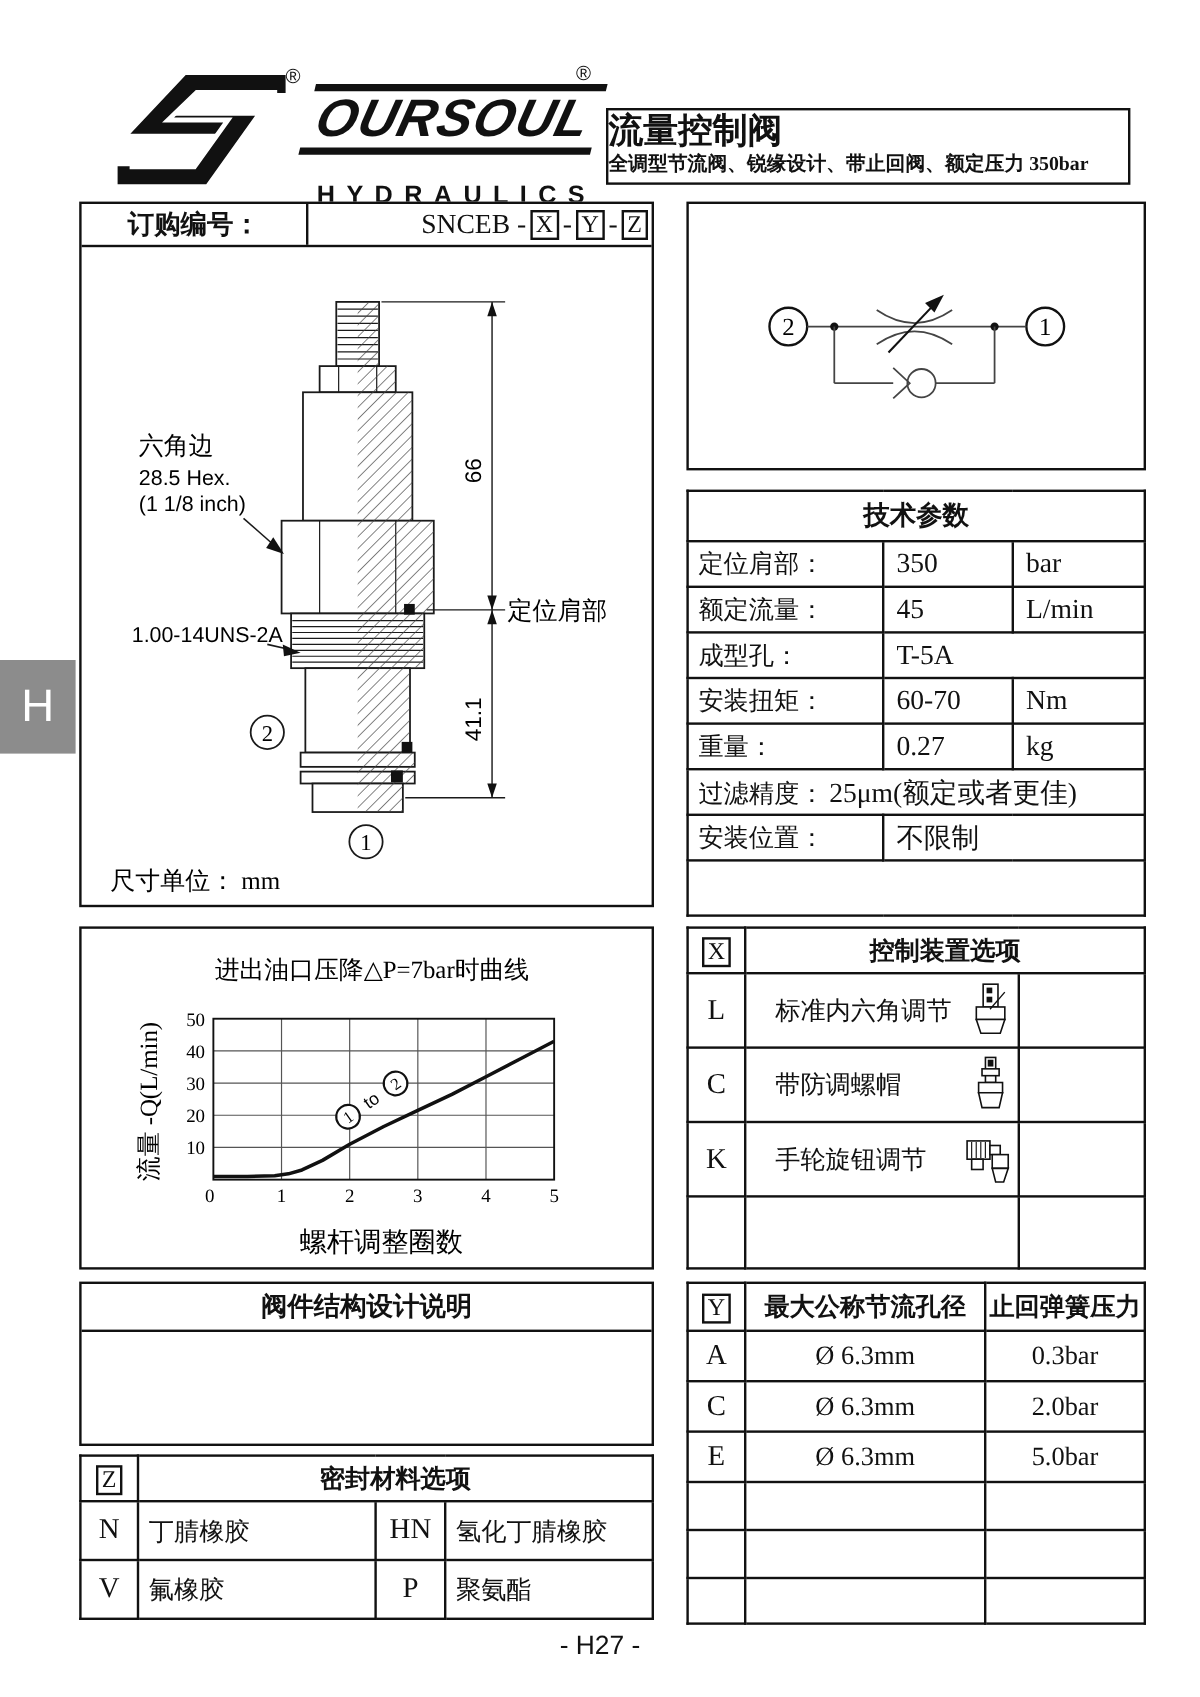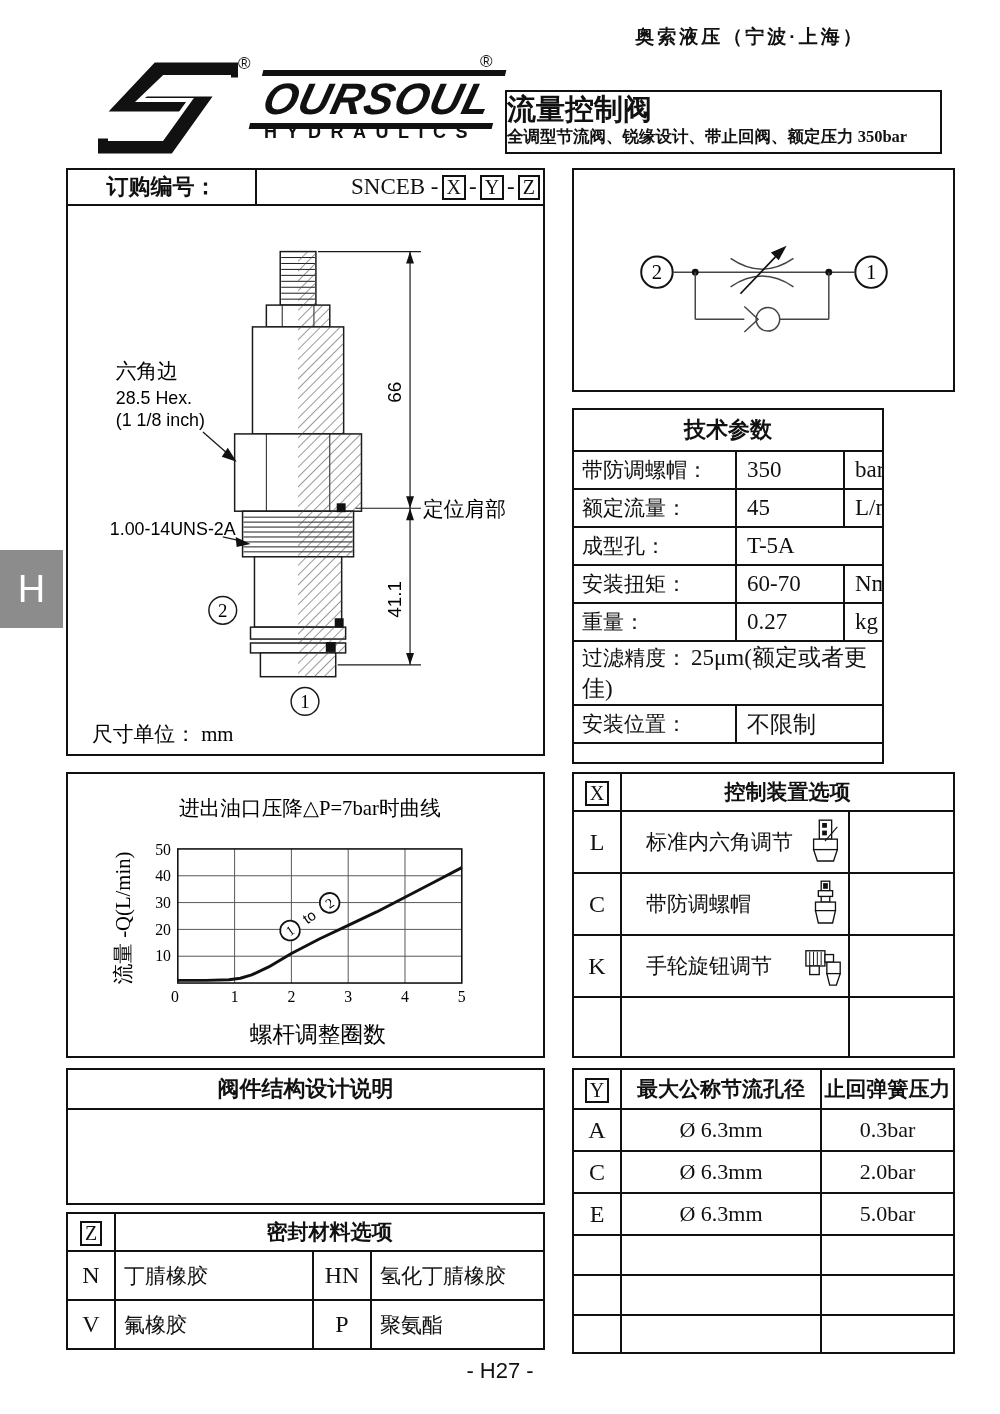--- a/index.html
+++ b/index.html
@@ -4,21 +4,21 @@
 <style>
   html,body{margin:0;padding:0;background:#ffffff;}
   body{width:1000px;height:1414px;position:relative;font-family:"Liberation Serif","DejaVu Serif",serif;color:#111;}
   .abs{position:absolute;}
   .box{border:2px solid #111;box-sizing:border-box;background:#fff;}
   table{border-collapse:collapse;table-layout:fixed;width:100%;height:100%;}
   td{border:2px solid #111;padding:0;overflow:hidden;}
   
   .brandwrap{left:88px;top:58px;width:430px;height:110px;}
   .wordmark{position:absolute;left:168px;top:12px;transform:skewX(-14deg);border-top:6px solid #111;border-bottom:6px solid #111;padding:1px 8px 2px 8px;font-family:"Liberation Sans","DejaVu Sans",sans-serif;font-weight:bold;font-style:italic;font-size:44px;letter-spacing:1px;line-height:1.0;}
-  .hydr{position:absolute;left:176px;top:64px;font-family:"Liberation Sans","DejaVu Sans",sans-serif;font-weight:bold;font-size:18px;letter-spacing:9.5px;}
+  .hydr{position:absolute;left:176px;top:93px;font-family:"Liberation Sans","DejaVu Sans",sans-serif;font-weight:bold;font-size:21px;letter-spacing:9.5px;}
   .reg1{position:absolute;left:150px;top:-4px;font-size:17px;font-family:"Liberation Sans",sans-serif;}
   .reg2{position:absolute;left:392px;top:-6px;font-size:17px;font-family:"Liberation Sans",sans-serif;}
   .hright{left:560px;top:24px;width:380px;text-align:center;font-family:"Liberation Sans","DejaVu Sans",sans-serif;}
   .hright .cn{font-size:19px;font-weight:bold;letter-spacing:3px;}
   .hright .url{font-size:20px;margin-top:3px;}
   .titlebox{left:505px;top:90px;width:437px;height:64px;}
   .titlebox .t1{font-size:29px;font-weight:bold;line-height:1.15;margin-top:1px;}
   .titlebox .t2{font-size:16.5px;font-weight:bold;}
   
   .orderbox{left:66px;top:168px;width:479px;height:588px;}
@@ -26,21 +26,21 @@
   .ordhead .c1{width:187px;border-right:2px solid #111;display:flex;align-items:center;justify-content:center;font-size:22px;font-weight:bold;}
   .ordhead .c2{flex:1;display:flex;align-items:center;justify-content:flex-end;font-size:23px;}
   .codebox{display:inline-block;border:2px solid #111;padding:0 3px;margin:0 3px;font-size:20px;line-height:1.05;}
   
   .chartbox{left:66px;top:772px;width:479px;height:286px;}
   
   .designbox{left:66px;top:1068px;width:479px;height:137px;}
   .designbox .hd{height:38px;border-bottom:2px solid #111;display:flex;align-items:center;justify-content:center;font-size:22px;font-weight:bold;}
   
   .symbolbox{left:572px;top:168px;width:383px;height:224px;}
-  .techbox{left:572px;top:408px;width:312px;height:356px;}
+  .techbox{left:572px;top:408px;width:383px;height:356px;}
   .xbox{left:572px;top:772px;width:383px;height:286px;}
   .ybox{left:572px;top:1068px;width:383px;height:286px;}
   .zbox{left:66px;top:1212px;width:479px;height:138px;}
   .tech td{font-size:21px;}
   .tech .lab{padding-left:8px;}
   .tech .val,.tech .unit{font-size:23px;padding-left:10px;font-family:"Liberation Serif",serif;}
   .tech .hd{text-align:center;font-size:22px;font-weight:bold;}
   .codecell{text-align:center;font-size:24px;}
   .cellhd{text-align:center;font-size:21px;font-weight:bold;}
   .xlabel-cell{display:flex;align-items:center;}
@@ -61,21 +61,20 @@
     <path d="M 150,12 L 70,12 L 38,46 L 110,46 L 80,88 L 10,88" fill="none" stroke="#111" stroke-width="15"></path>
     <path d="M 143,19 L 76,19 L 52,42 L 102,42 L 74,81 L 20,81" fill="none" stroke="#fff" stroke-width="4"></path>
   </svg>
   <span class="reg1">®</span>
   <div class="wordmark">OURSOUL</div>
   <span class="reg2">®</span>
   <div class="hydr">HYDRAULICS</div>
 </div>
 
 <div class="abs hright">
-  <div class="cn">奥索液压（宁波·上海）</div>
 </div>
 
 <div class="abs box titlebox">
   <div class="t1">流量控制阀</div>
   <div class="t2">全调型节流阀、锐缘设计、带止回阀、额定压力 350bar</div>
 </div>
 
 <div class="abs box orderbox">
   <div class="ordhead">
     <div class="c1">订购编号：</div>
@@ -176,21 +175,21 @@
     <colgroup>
         <col style="width:163px">
         <col style="width:108px">
         <col>
       </colgroup>
     <tbody>
         <tr style="height:42px">
           <td colspan="3" class="hd">技术参数</td>
         </tr>
     <tr style="height:38px">
-      <td class="lab">带防调螺帽：</td>
+      <td class="lab">定位肩部：</td>
       <td class="val">350</td>
       <td class="unit">bar</td>
     </tr>
     <tr style="height:38px">
       <td class="lab">额定流量：</td>
       <td class="val">45</td>
       <td class="unit">L/min</td>
     </tr>
     <tr style="height:38px">
       <td class="lab">成型孔：</td>

